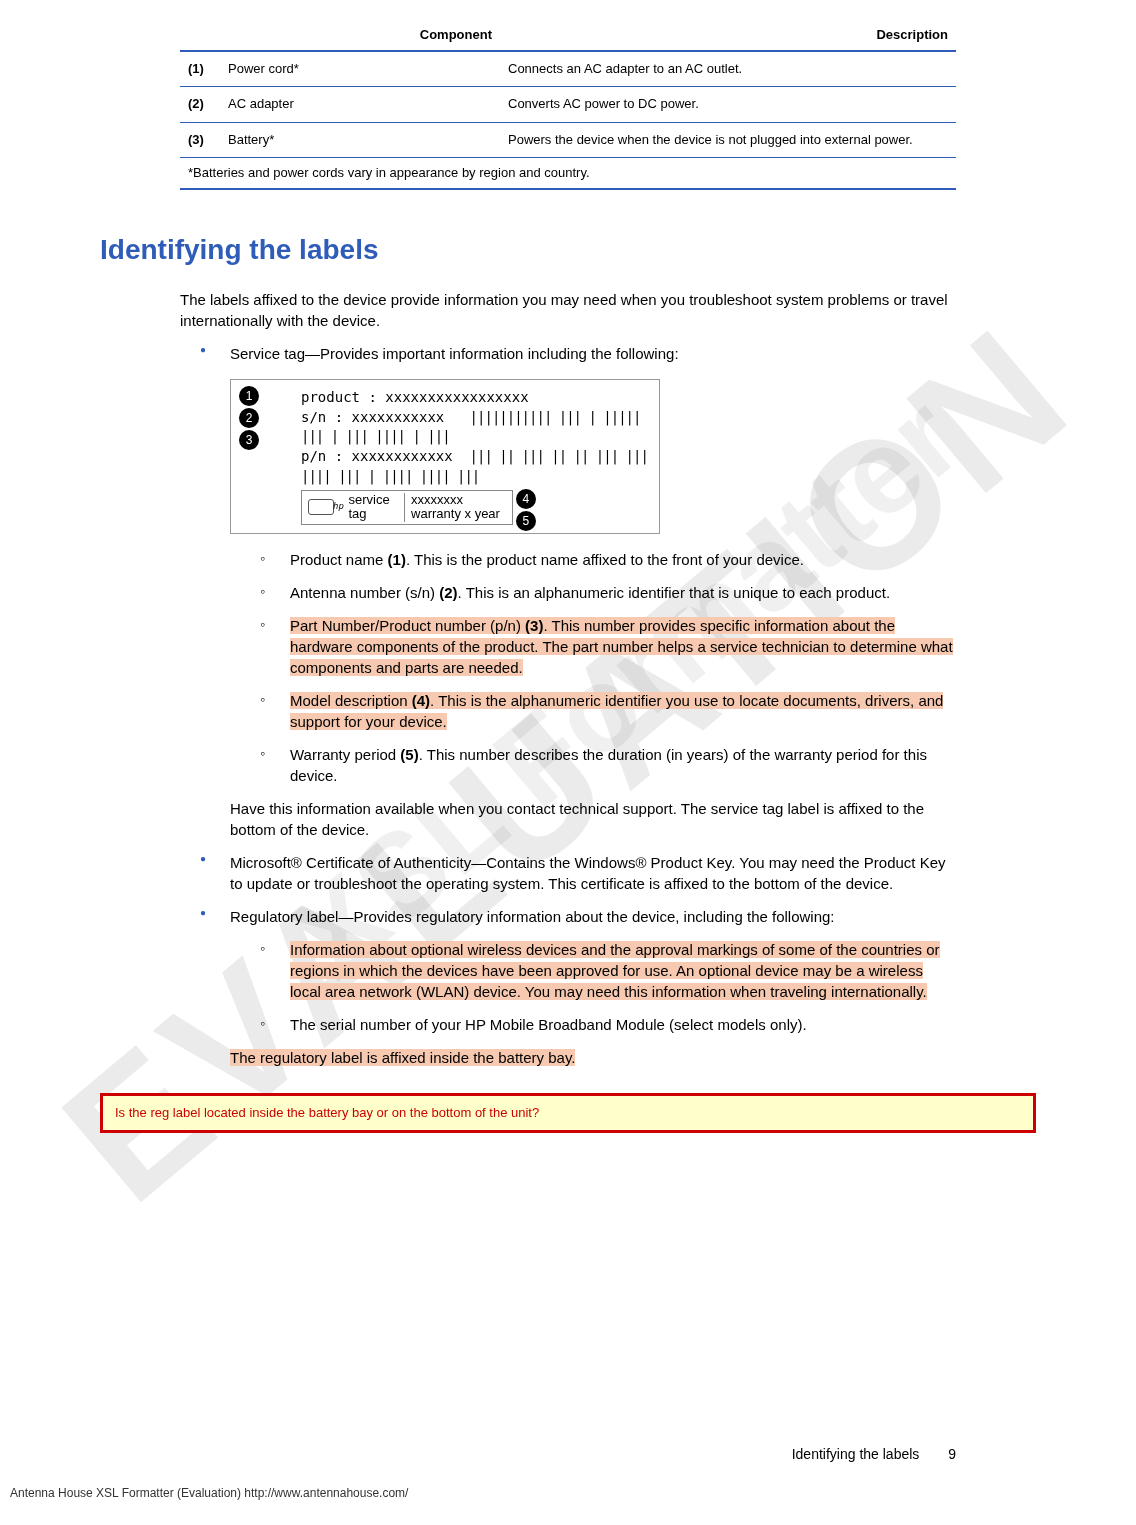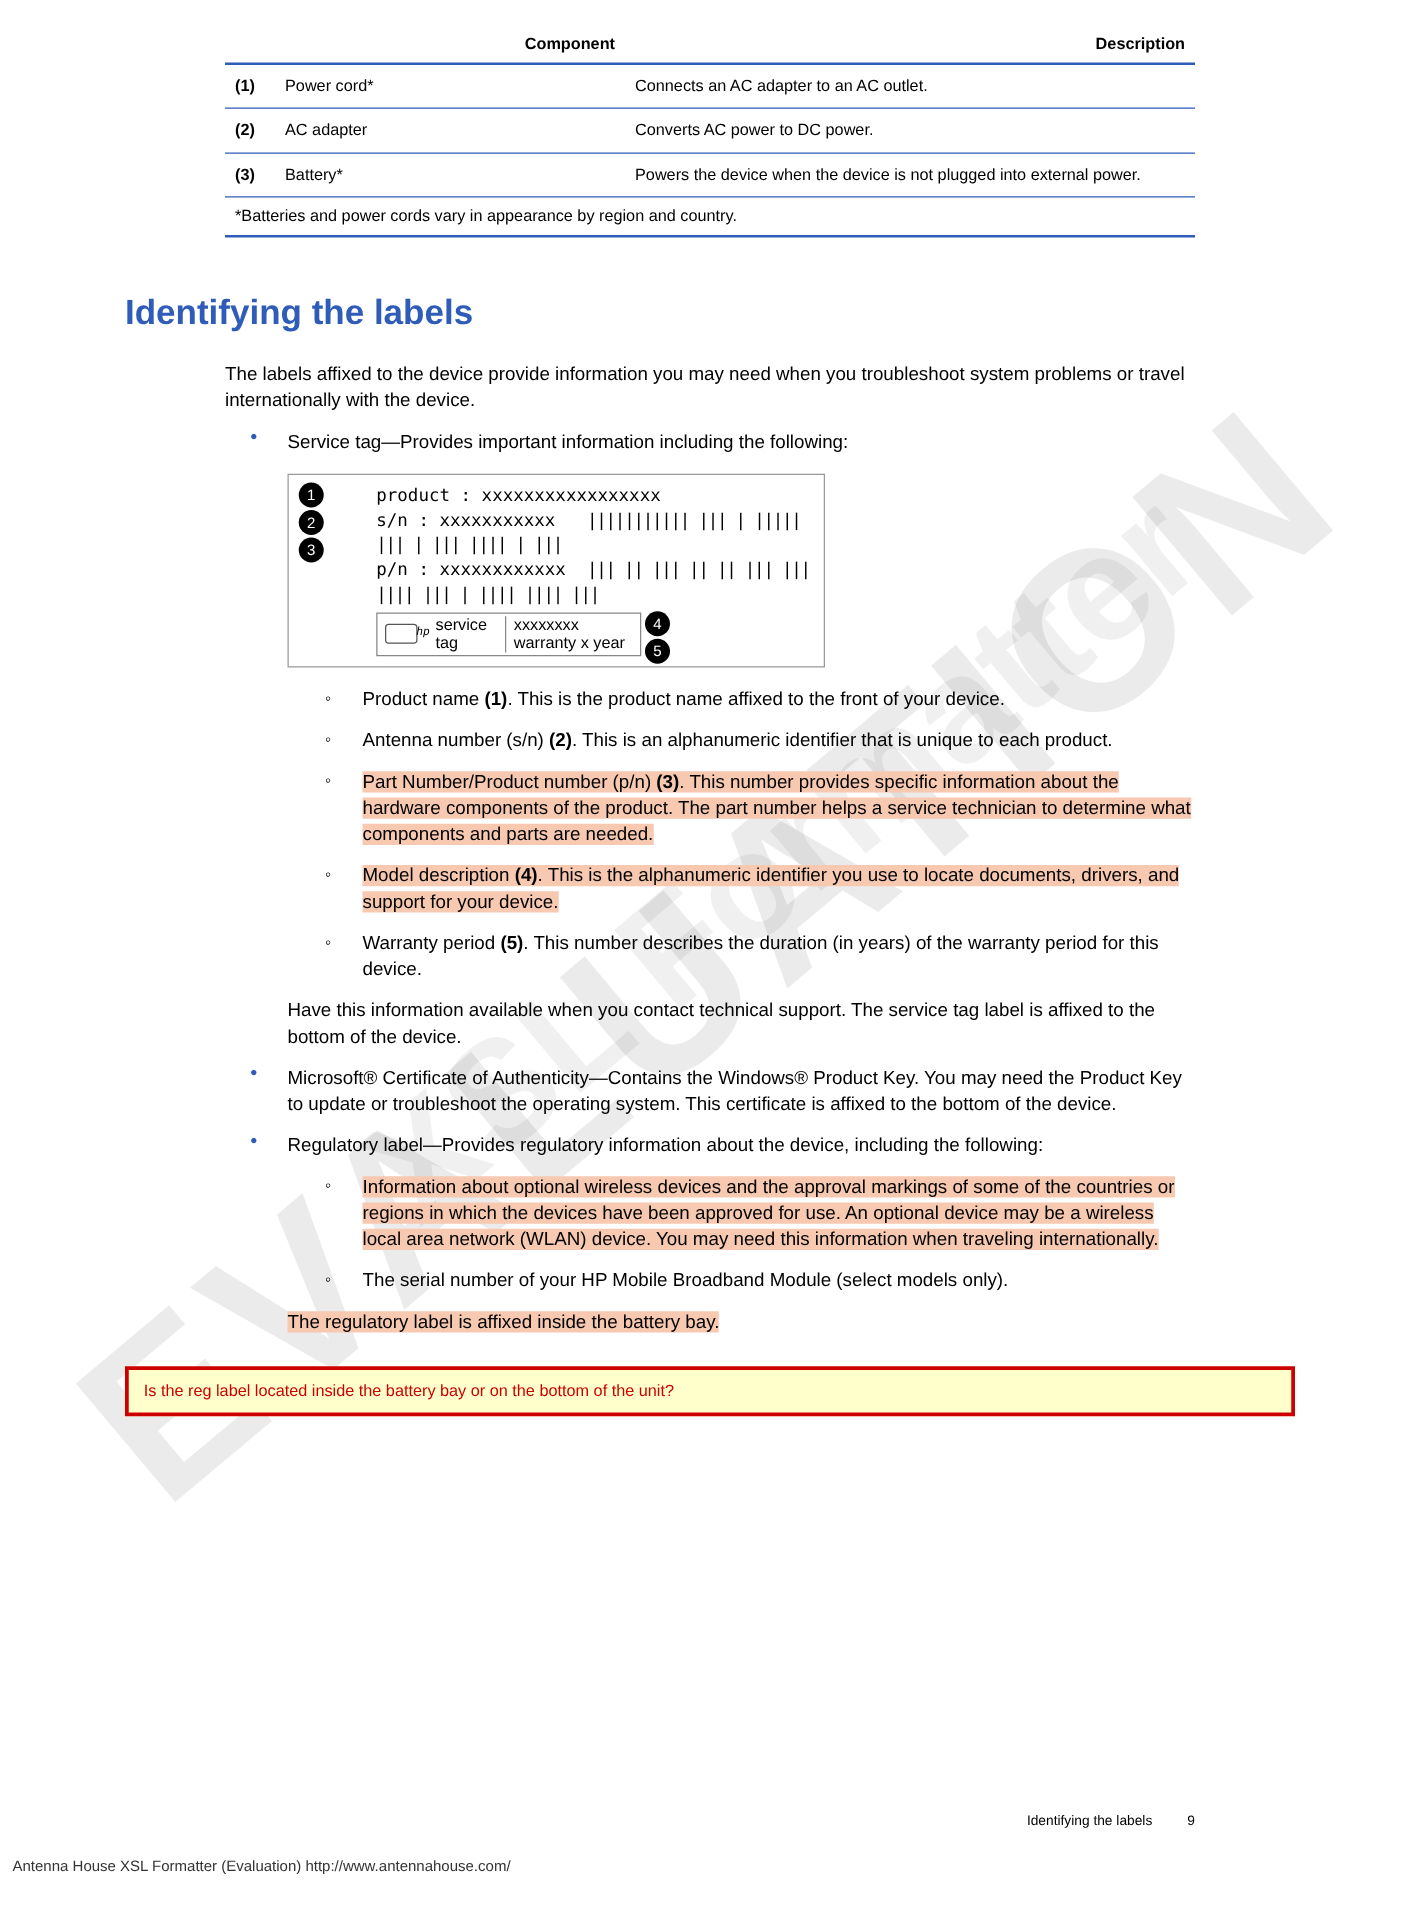--- a/index.html
+++ b/index.html
@@ -156,21 +156,21 @@
       border: 3px solid #c00;
       background: #ffffcc;
       padding: 8px 12px;
       color: #c00;
       font-size: 13px;
     }
     .page-footer {
       position: absolute;
       bottom: 60px;
       right: 180px;
-      font-size: 11px;
+      font-size: 14px;
     }
     .page-footer .pnum { margin-left: 25px; }
     .doc-footer {
       position: absolute;
       bottom: 23px;
       left: 10px;
       font-size: 12px;
       color: #333;
     }
   </style>

